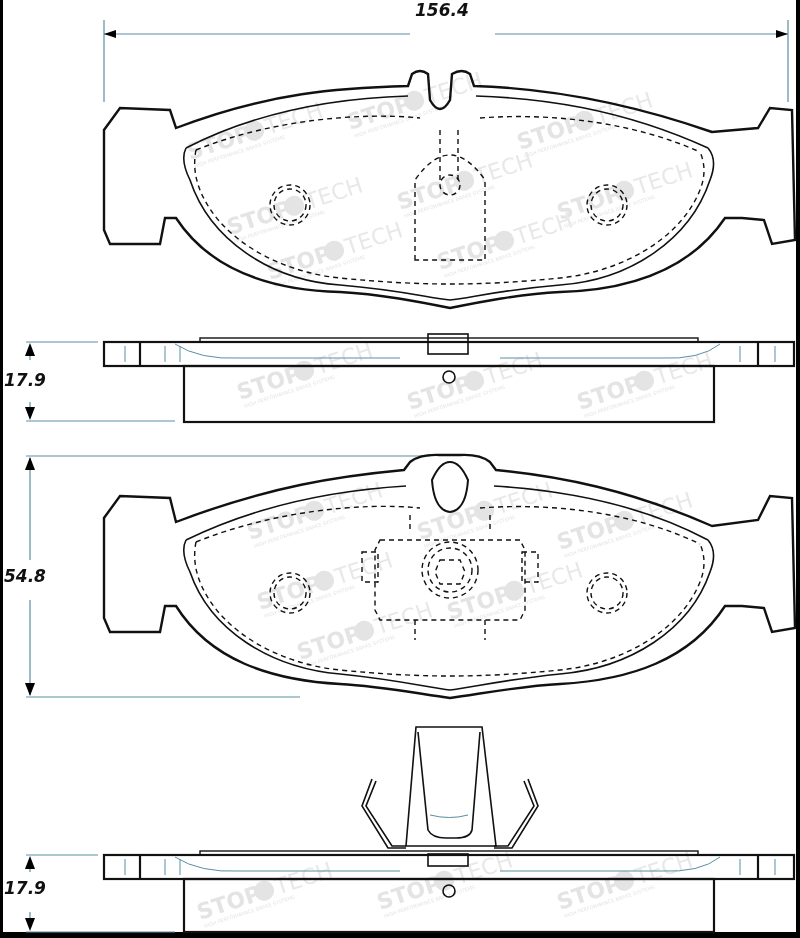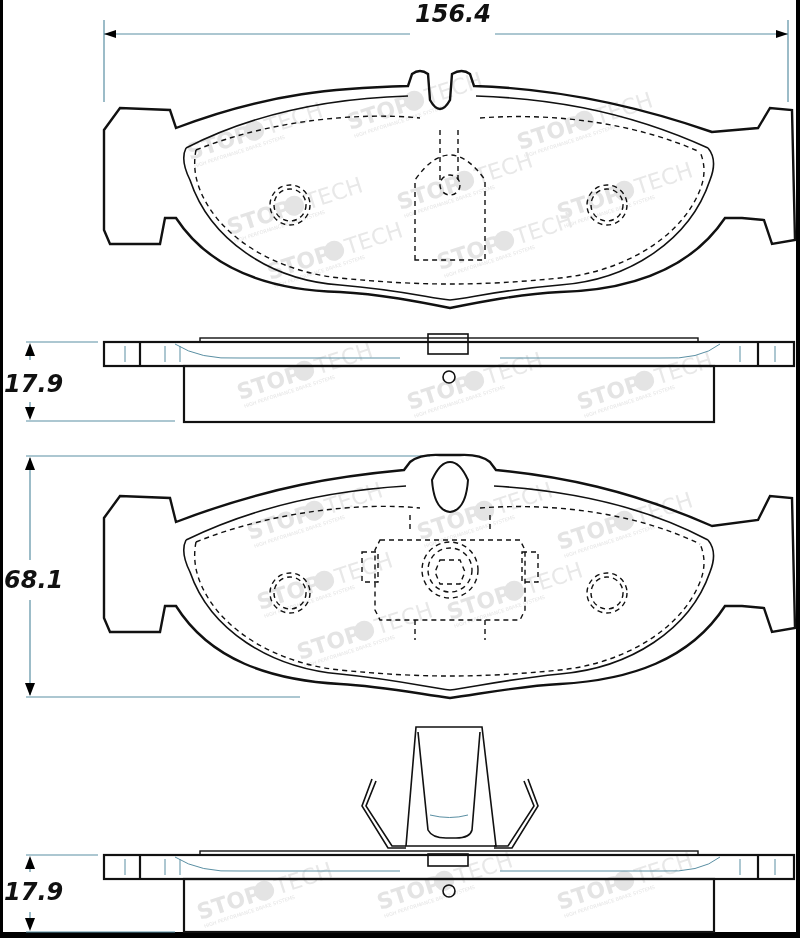--- a/index.html
+++ b/index.html
@@ -1,19 +1,19 @@
 <!DOCTYPE html>
 <html><head>
 <meta charset="utf-8">
 <style>
   html,body{margin:0;padding:0;background:#fff;}
   body{width:800px;height:938px;position:relative;overflow:hidden;font-family:"DejaVu Sans",sans-serif;}
   .frame{position:absolute;left:0;top:0;width:800px;height:938px;}
   svg{position:absolute;left:0;top:0;}
-  .dim{position:absolute;font-family:"DejaVu Sans",sans-serif;font-weight:bold;font-style:italic;font-size:24px;color:#111;line-height:1;}
+  .dim{position:absolute;font-family:"DejaVu Sans",sans-serif;font-weight:bold;font-style:italic;font-size:17px;color:#111;line-height:1;}
 </style>
 </head>
 <body>
 
 <div class="frame">
 <svg width="800" height="938" viewBox="0 0 800 938">
   <defs>
     <g id="wm">
       <text x="0" y="0" font-size="22" font-weight="bold" fill="#e4e4e4" font-family="DejaVu Sans, sans-serif">STOP</text>
       <circle cx="70" cy="-8" r="10" fill="#e4e4e4"></circle>
@@ -171,15 +171,15 @@
     <line x1="26" y1="932" x2="175" y2="932"></line>
     <line x1="30" y1="858" x2="30" y2="872"></line>
     <line x1="30" y1="912" x2="30" y2="928"></line>
     <polygon points="30,856 25,869 35,869" stroke="none"></polygon>
     <polygon points="30,931 25,918 35,918" stroke="none"></polygon>
   </g>
 </svg>
 
 <div class="dim" style="left:415px;top:2px;">156.4</div>
 <div class="dim" style="left:4px;top:372px;">17.9</div>
-<div class="dim" style="left:4px;top:568px;">68.1</div>
+<div class="dim" style="left:4px;top:568px;">54.8</div>
 <div class="dim" style="left:4px;top:880px;">17.9</div>
 </div>
 
 </body></html>

